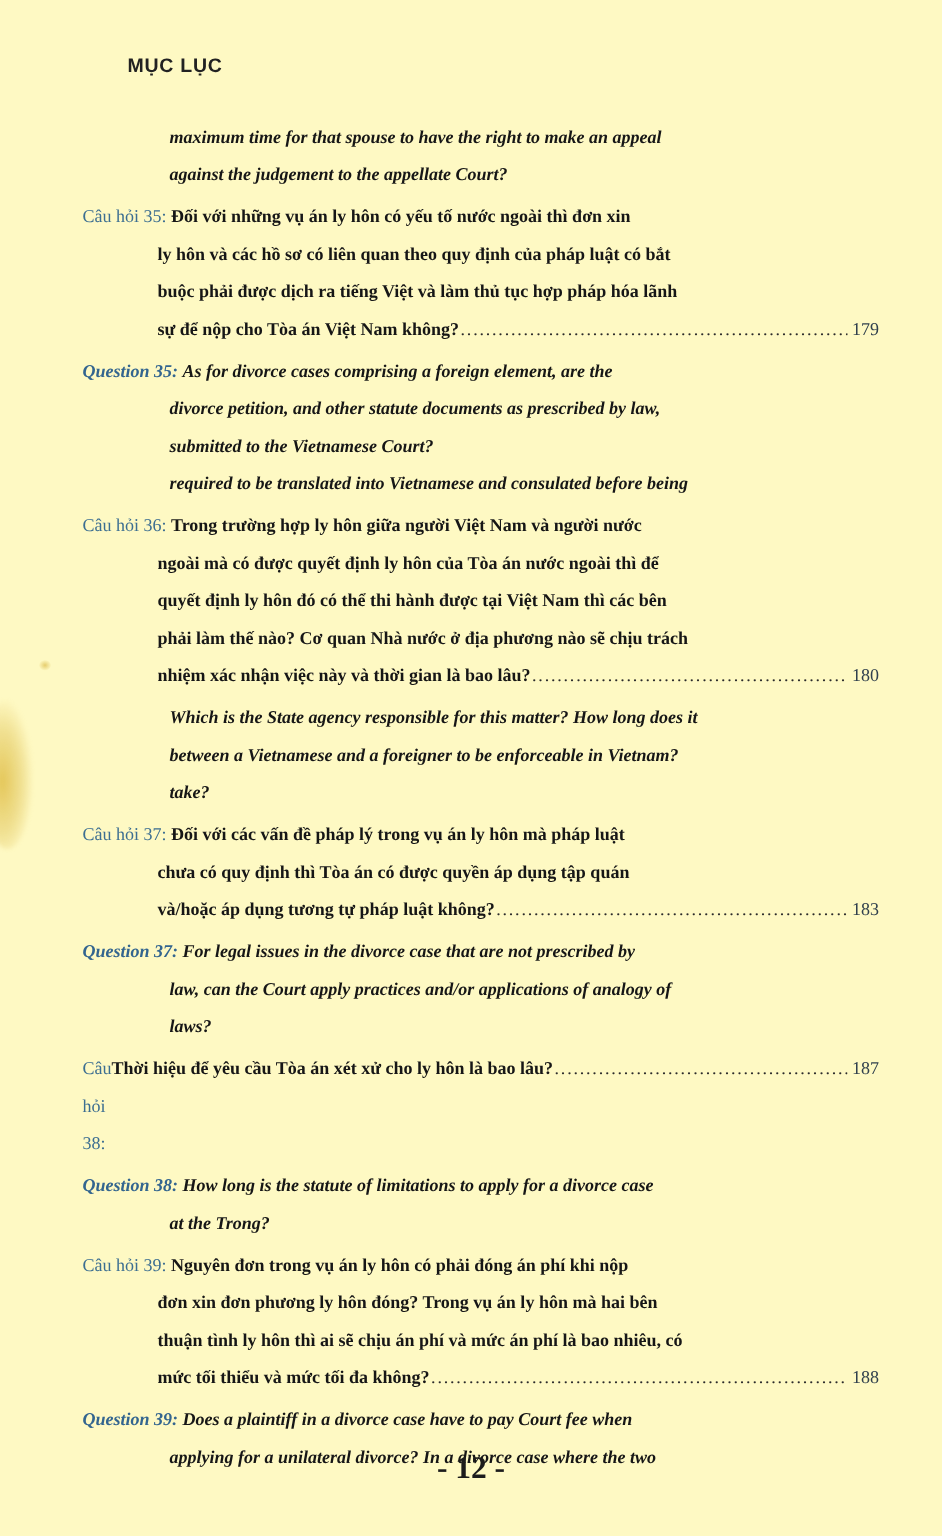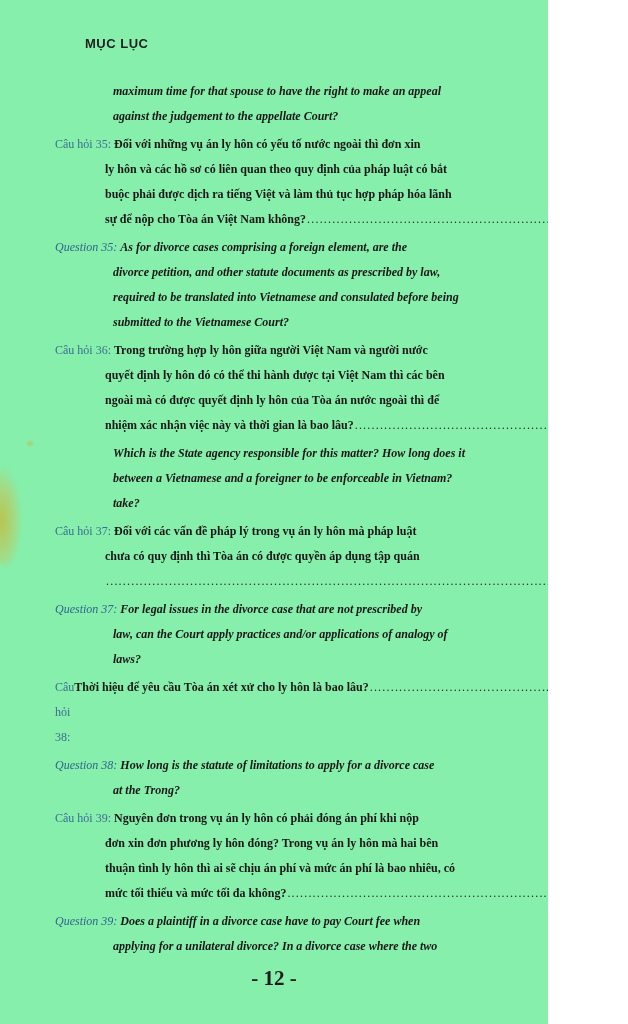--- a/index.html
+++ b/index.html
@@ -1,20 +1,20 @@
 <!DOCTYPE html>
 <html style="--accent-vi: #3c6e91; --accent-en: #33658f;"><head>
 <meta charset="utf-8">
 <style>
   html, body { margin: 0; padding: 0; }
   .page {
     position: relative;
-    width: 548px;
+    width: 628px;
     height: 1024px;
-    background: #86efac;
+    background: #fef9c3;
     font-family: "Liberation Serif", serif;
     color: #161616;
     overflow: hidden;
   }
   .scan-header {
     position: absolute;
     top: 36px;
     left: 85px;
     font-family: "Liberation Sans", sans-serif;
     font-weight: 700;
@@ -33,21 +33,21 @@
     font-size: 12px;
     line-height: 25px;
   }
   
   .entry.vi .txt { font-weight: 700; }
   .entry.vi .label { font-weight: 400; color: var(--accent-vi, #3c6e91); }
   .entry.vi .line.cont { padding-left: 50px; }
   
   .entry.en, .entry.en-cont { font-style: italic; }
   .entry.en .txt, .entry.en-cont .txt { font-weight: 700; }
-  .entry.en .label { font-weight: 400; color: var(--accent-en, #33658f); }
+  .entry.en .label { font-weight: 700; color: var(--accent-en, #33658f); }
   .entry.en .line.cont { padding-left: 58px; }
   .entry.en-cont .line { padding-left: 58px; }
   .line { min-height: 25px; }
   .line.lastline {
     display: flex;
     align-items: baseline;
   }
   .line.lastline .txt { flex-shrink: 0; }
   .leader {
     flex: 1 1 auto;
@@ -118,42 +118,44 @@
         <div class="line cont"><span class="txt">buộc phải được dịch ra tiếng Việt và làm thủ tục hợp pháp hóa lãnh</span></div>
         <div class="line cont lastline">
           <span class="txt">sự để nộp cho Tòa án Việt Nam không?</span>
           <span class="leader"></span>
           <span class="pagenum">179</span>
         </div>
       </div>
       <div class="entry en">
         <div class="line"><span class="label">Question 35:&nbsp;</span><span class="txt">As for divorce cases comprising a foreign element, are the</span></div>
         <div class="line cont"><span class="txt">divorce petition, and other statute documents as prescribed by law,</span></div>
+        <div class="line cont"><span class="txt">submitted to the Vietnamese Court?</span></div>
         <div class="line cont"><span class="txt">required to be translated into Vietnamese and consulated before being</span></div>
-        <div class="line cont"><span class="txt">submitted to the Vietnamese Court?</span></div>
       </div>
       <div class="entry vi">
         <div class="line"><span class="label">Câu hỏi 36:&nbsp;</span><span class="txt">Trong trường hợp ly hôn giữa người Việt Nam và người nước</span></div>
+        <div class="line cont"><span class="txt">ngoài mà có được quyết định ly hôn của Tòa án nước ngoài thì để</span></div>
         <div class="line cont"><span class="txt">quyết định ly hôn đó có thể thi hành được tại Việt Nam thì các bên</span></div>
-        <div class="line cont"><span class="txt">ngoài mà có được quyết định ly hôn của Tòa án nước ngoài thì để</span></div>
+        <div class="line cont"><span class="txt">phải làm thế nào? Cơ quan Nhà nước ở địa phương nào sẽ chịu trách</span></div>
         <div class="line cont lastline">
           <span class="txt">nhiệm xác nhận việc này và thời gian là bao lâu?</span>
           <span class="leader"></span>
           <span class="pagenum">180</span>
         </div>
       </div>
       <div class="entry en">
         <div class="line cont"><span class="txt">Which is the State agency responsible for this matter? How long does it</span></div>
         <div class="line cont"><span class="txt">between a Vietnamese and a foreigner to be enforceable in Vietnam?</span></div>
         <div class="line cont"><span class="txt">take?</span></div>
       </div>
       <div class="entry vi">
         <div class="line"><span class="label">Câu hỏi 37:&nbsp;</span><span class="txt">Đối với các vấn đề pháp lý trong vụ án ly hôn mà pháp luật</span></div>
         <div class="line cont"><span class="txt">chưa có quy định thì Tòa án có được quyền áp dụng tập quán</span></div>
         <div class="line cont lastline">
+          <span class="txt">và/hoặc áp dụng tương tự pháp luật không?</span>
           <span class="leader"></span>
           <span class="pagenum">183</span>
         </div>
       </div>
       <div class="entry en">
         <div class="line"><span class="label">Question 37:&nbsp;</span><span class="txt">For legal issues in the divorce case that are not prescribed by</span></div>
         <div class="line cont"><span class="txt">law, can the Court apply practices and/or applications of analogy of</span></div>
         <div class="line cont"><span class="txt">laws?</span></div>
       </div>
       <div class="entry vi">

